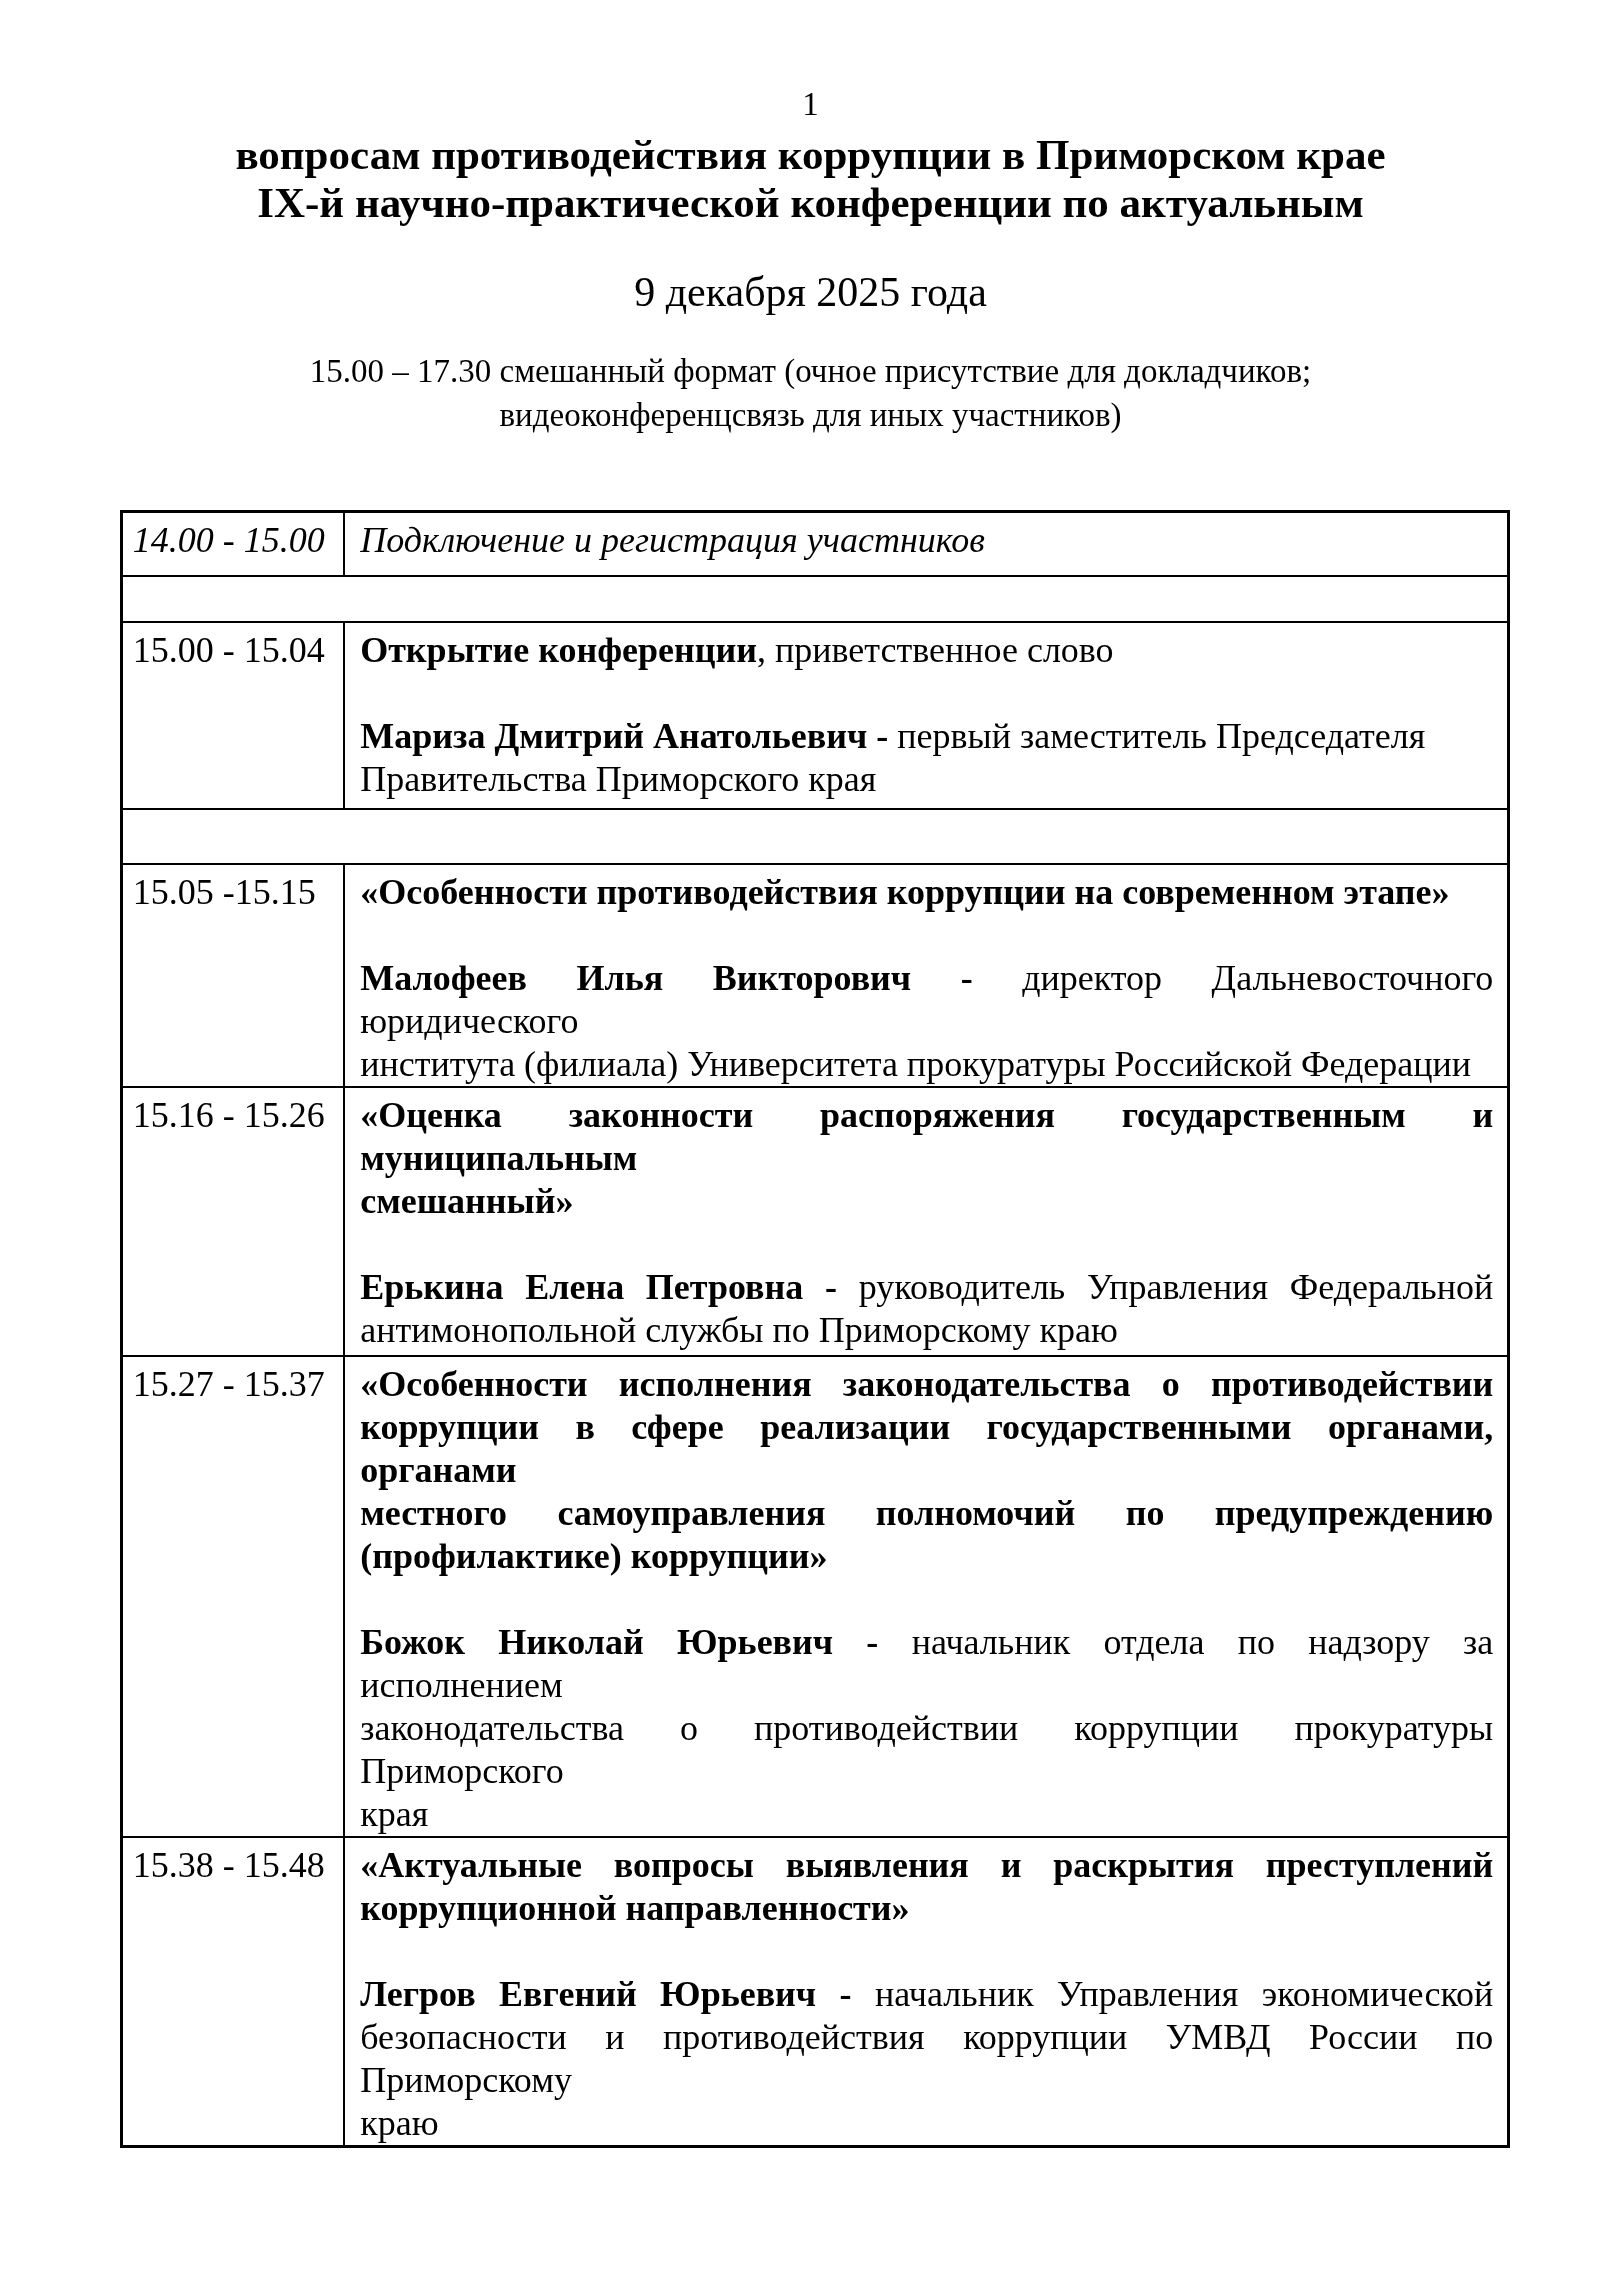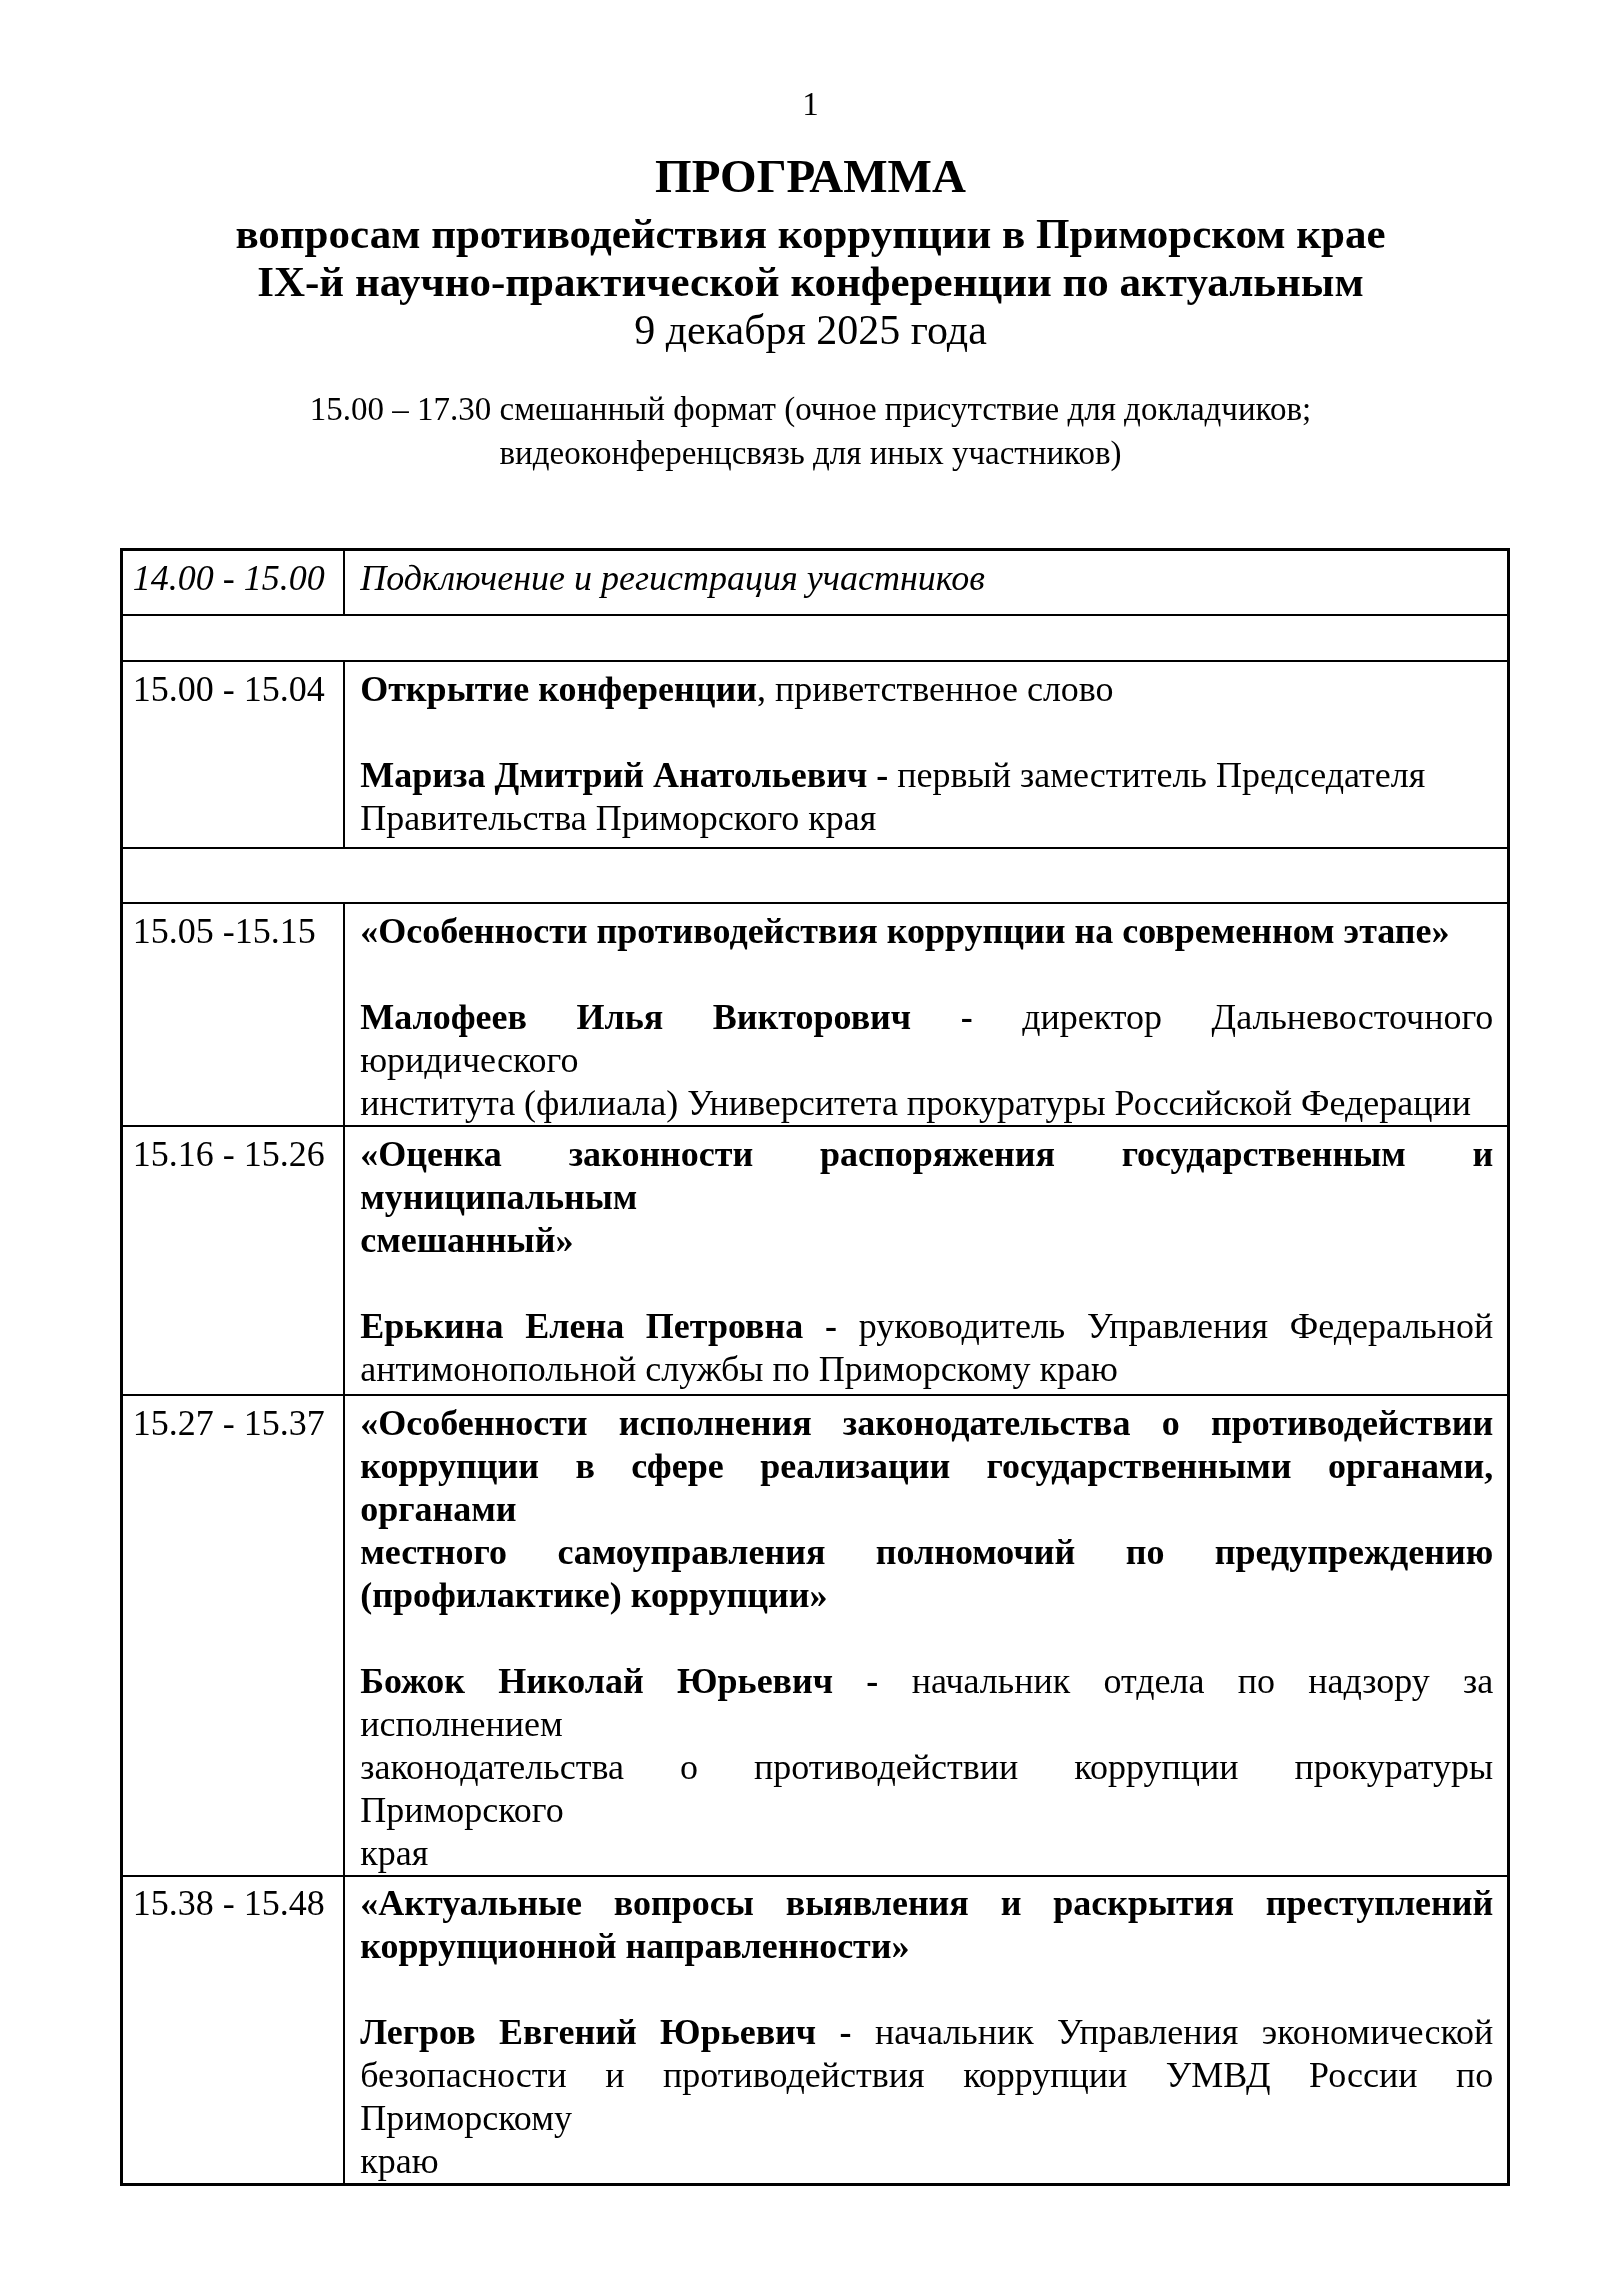--- a/index.html
+++ b/index.html
@@ -16,21 +16,21 @@
   }
   .doc-title{
     margin:25.5px 0 0 0;text-align:center;
     font-size:47px;line-height:54px;font-weight:bold;
   }
   .doc-subtitle{
     margin-top:7.8px;text-align:center;
     font-size:43px;line-height:48px;font-weight:bold;
   }
   .doc-date{
-    text-align:center;
+    margin-top:41px;text-align:center;
     font-size:42px;line-height:48px;
   }
   .doc-format{
     margin-top:33px;text-align:center;
     font-size:33px;line-height:44px;
   }
   table.schedule{
     border-collapse:collapse;
     table-layout:fixed;
     width:1390px;
@@ -59,21 +59,20 @@
   .line.stretch{text-align:justify;text-align-last:justify;}
   .b{font-weight:bold;}
   .it{font-style:italic;}
 </style>
 </head>
 <body>
 
 <div class="page">
   <div class="page-number">1</div>
 
-  <h1 class="doc-title">ПРОГРАММА</h1>
 
   <div class="doc-subtitle">
     <div>вопросам противодействия коррупции в Приморском крае</div>
     <div>IX-й научно-практической конференции по актуальным</div>
   </div>
 
   <div class="doc-date">9 декабря 2025 года</div>
 
   <div class="doc-format">
     <div>15.00 – 17.30 смешанный формат (очное присутствие для докладчиков;</div>

